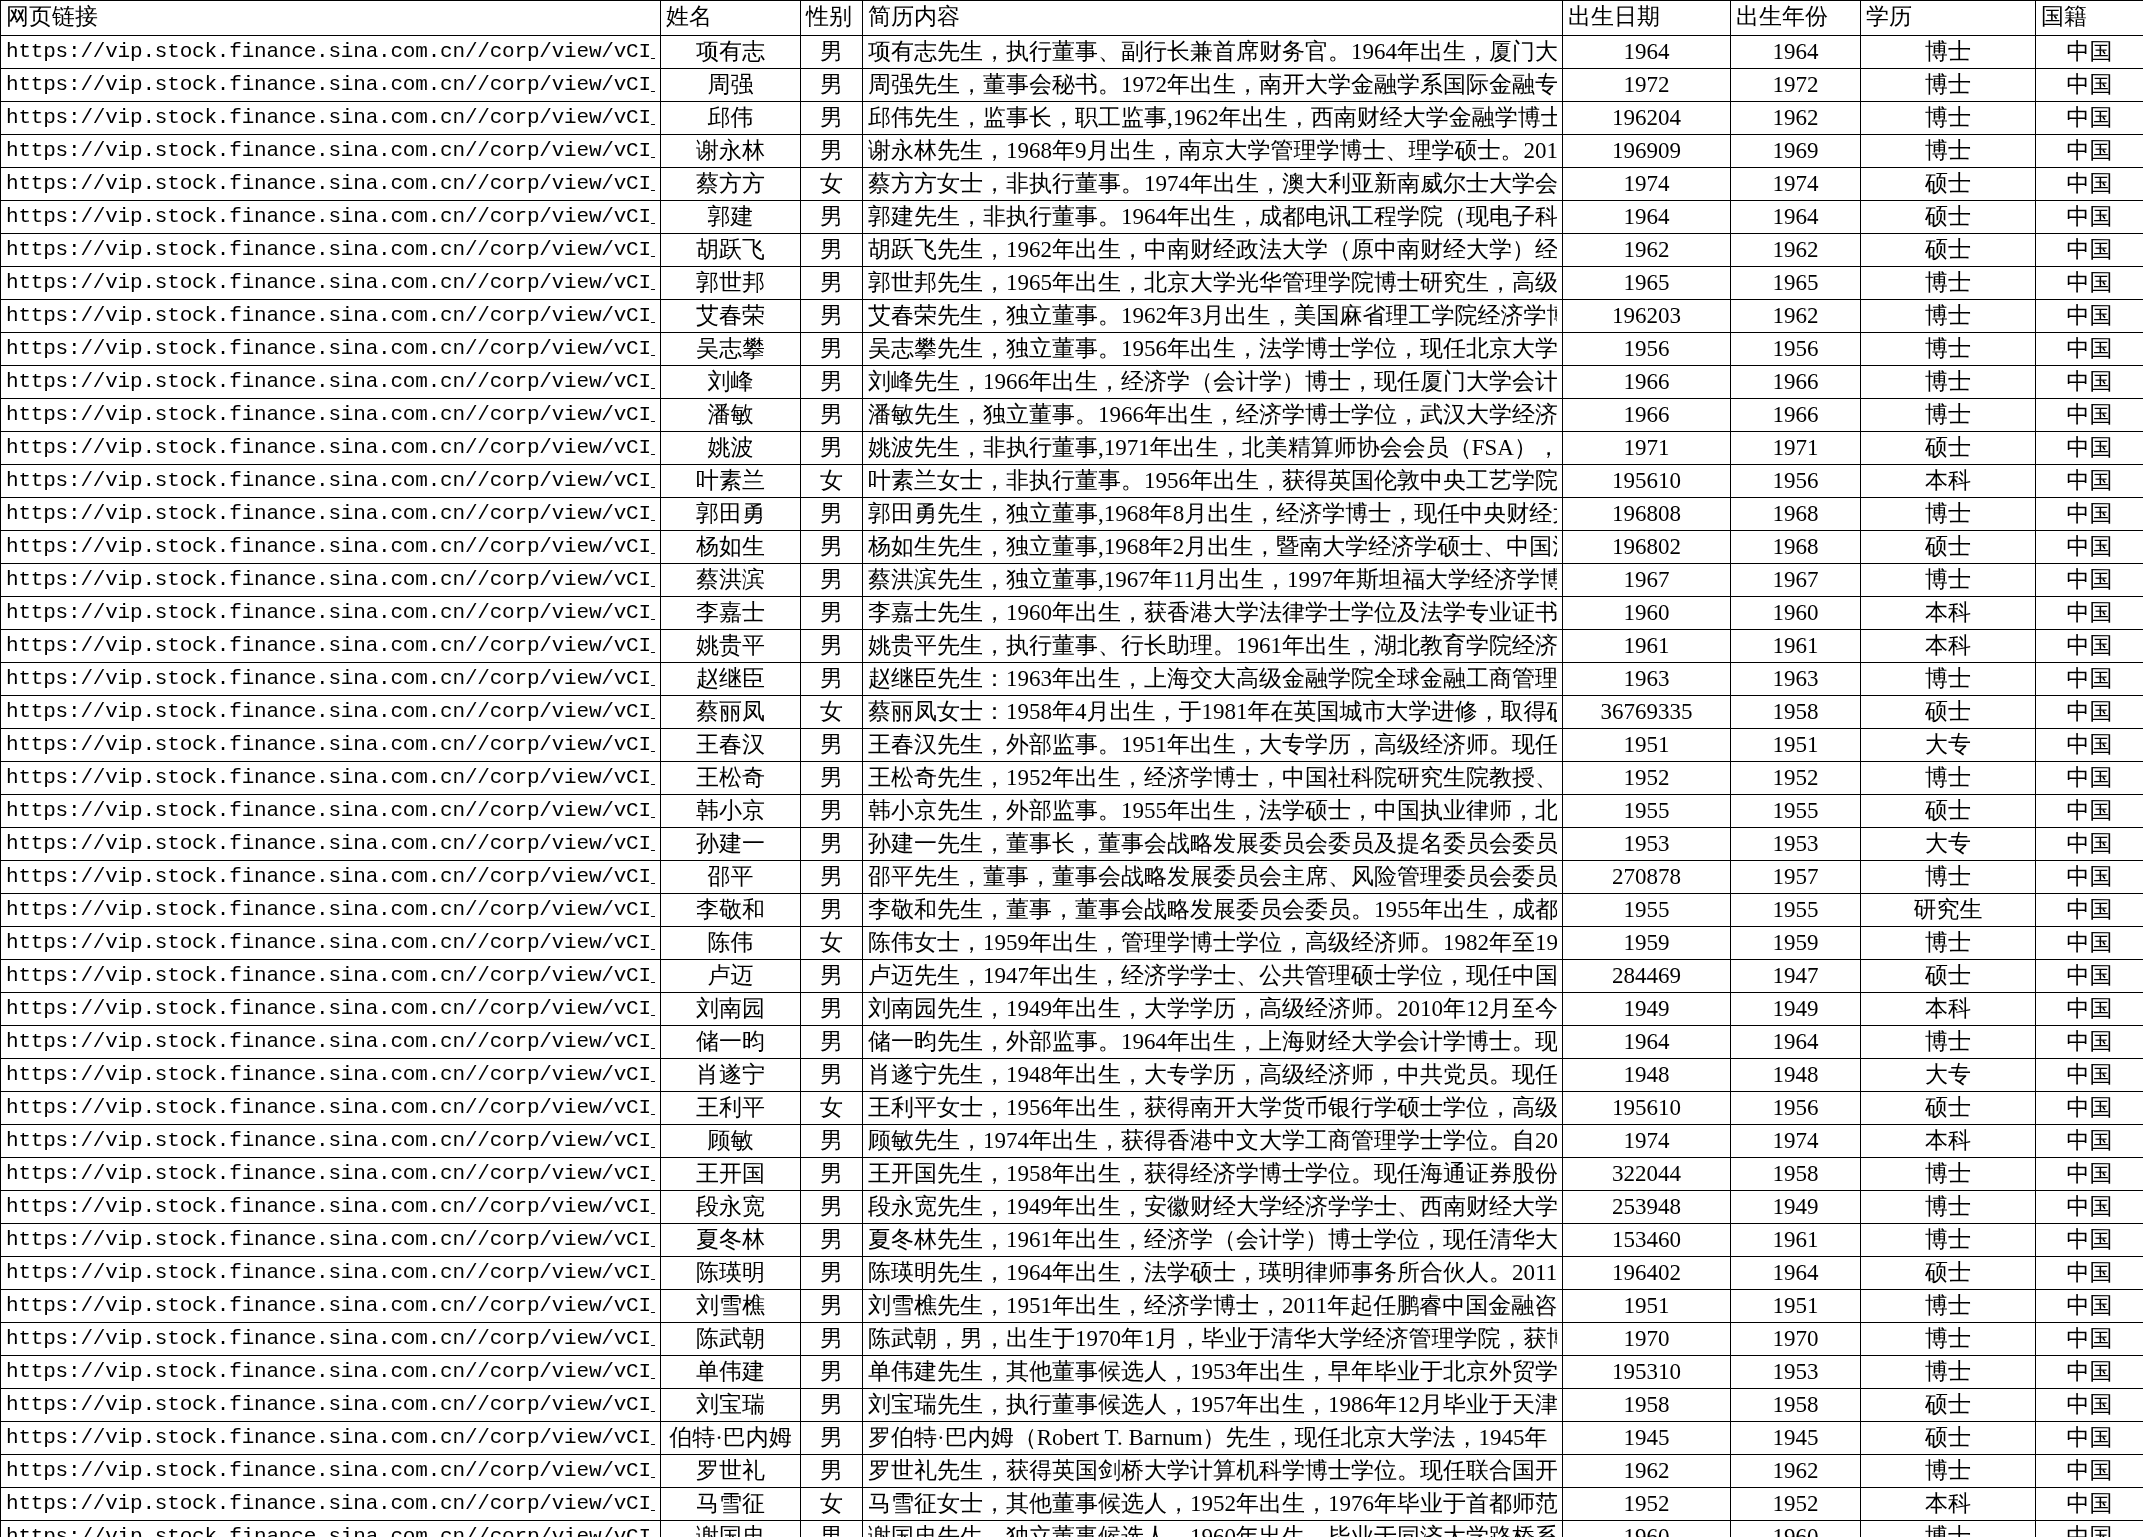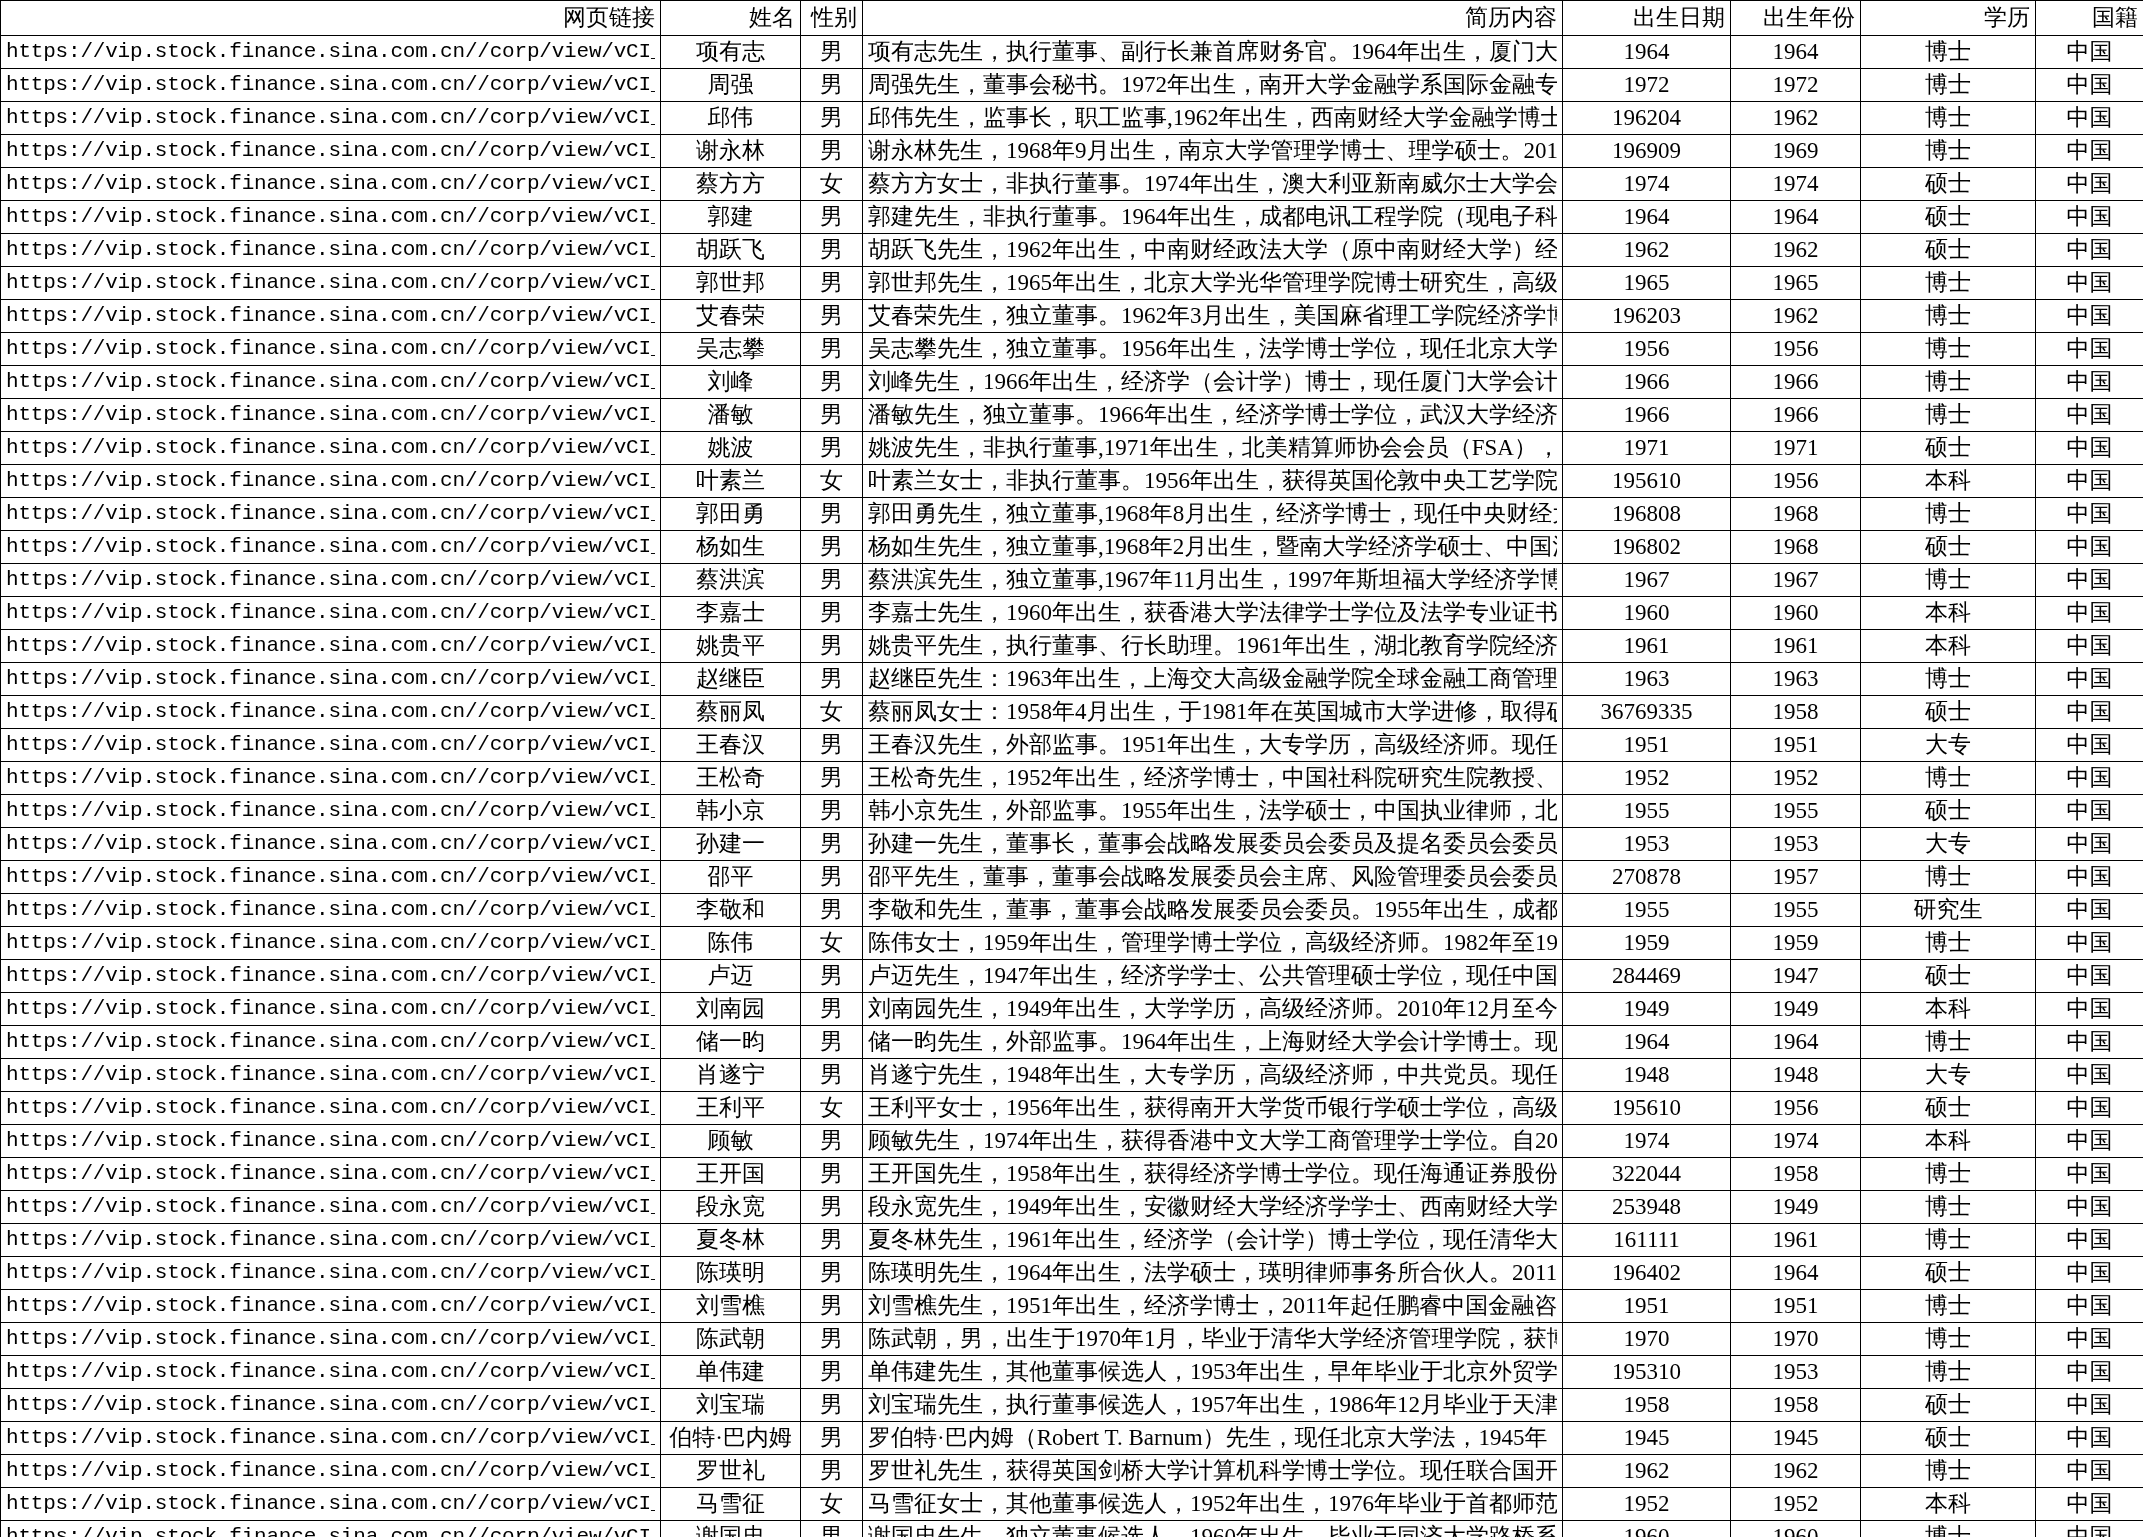--- a/index.html
+++ b/index.html
@@ -35,24 +35,25 @@
   table.grid th, table.grid td {
     border: 1px solid #000000;
     padding: 2px 5px;
     height: 28px;
     line-height: 28px;
     overflow: hidden;
     white-space: nowrap;
     vertical-align: middle;
   }
   table.grid thead th {
-    text-align: right;
+    text-align: left;
     font-weight: normal;
     height: 30px;
     line-height: 30px;
+    font-family: Liberation Mono, monospace;
   }
   td.url {
     text-align: left;
     font-family: "Liberation Mono", "DejaVu Sans Mono", monospace;
     font-size: 21px;
     letter-spacing: -0.2px;
   }
   td.name, td.sex, td.bdate, td.byear, td.edu, td.nation {
     text-align: center;
   }
@@ -1037,21 +1038,21 @@
           <td class="name">
             <span class="nowrap-clip">夏冬林</span>
           </td>
           <td class="sex">
             <span class="nowrap-clip">男</span>
           </td>
           <td class="bio">
             <span class="nowrap-clip">夏冬林先生，1961年出生，经济学（会计学）博士学位，现任清华大学</span>
           </td>
           <td class="bdate">
-            <span class="nowrap-clip">161111</span>
+            <span class="nowrap-clip">153460</span>
           </td>
           <td class="byear">
             <span class="nowrap-clip">1961</span>
           </td>
           <td class="edu">
             <span class="nowrap-clip">博士</span>
           </td>
           <td class="nation">
             <span class="nowrap-clip">中国</span>
           </td>

